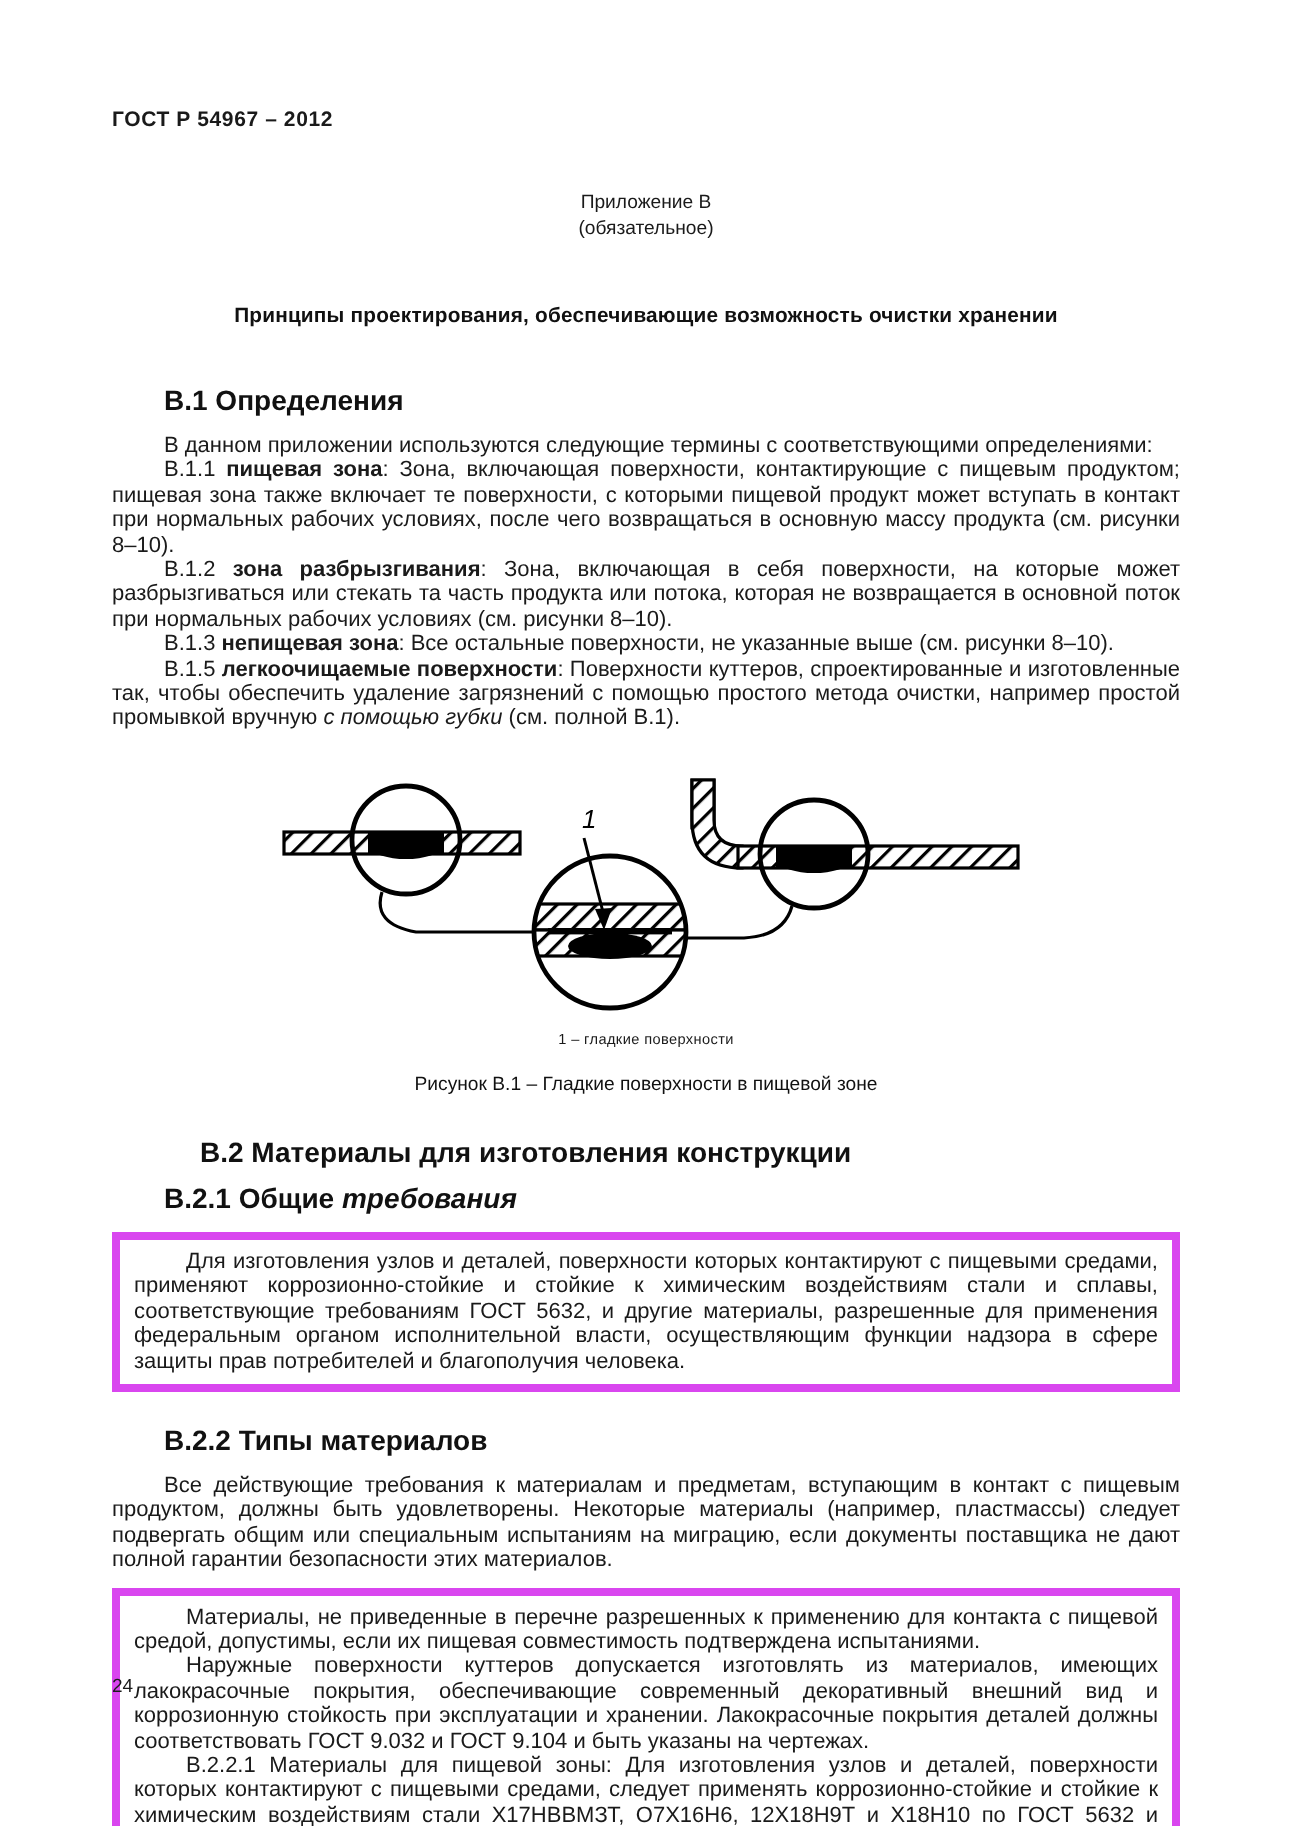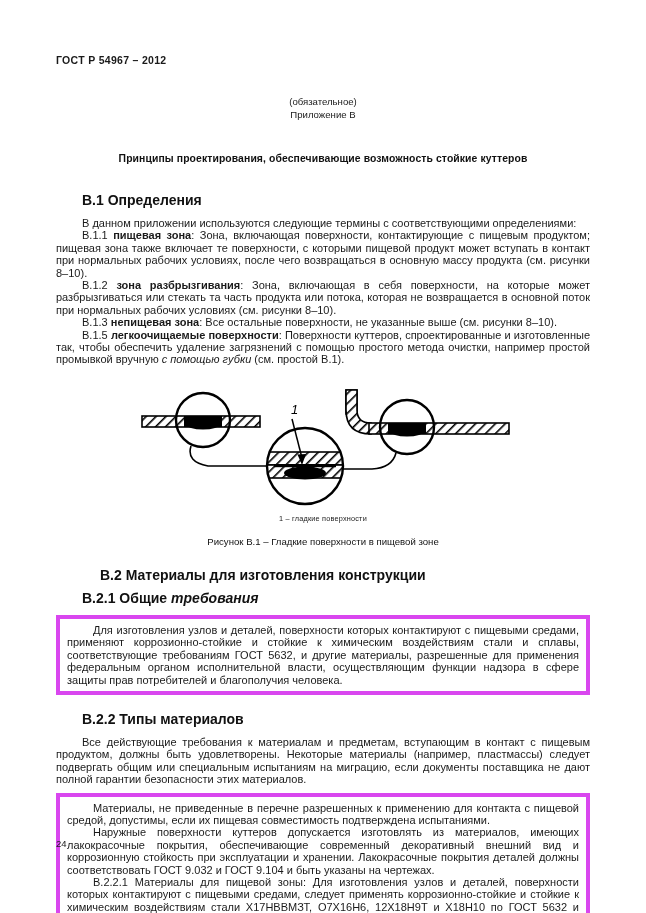--- a/index.html
+++ b/index.html
@@ -122,39 +122,39 @@
 </head>
 <body>
 
 <div class="page">
 
   <div class="content">
 
     <div class="doc-header">ГОСТ Р  54967 – 2012</div>
 
     <div class="annex-block">
+      <div>Приложение В</div>
       <div>(обязательное)</div>
-      <div>Приложение В</div>
-    </div>
-
-    <div class="annex-heading">Принципы проектирования, обеспечивающие возможность стойкие куттеров</div>
+    </div>
+
+    <div class="annex-heading">Принципы проектирования, обеспечивающие возможность очистки хранении</div>
 
     <h3 class="sec">В.1 Определения</h3>
 
     <div class="para-group">
       <p class="body ind">В данном приложении используются следующие термины с соответствующими определениями:</p>
 
       <p class="body ind"><span>В.1.1</span> <b>пищевая зона</b><span>: Зона, включающая поверхности, контактирующие с пищевым продуктом; пищевая зона также включает те поверхности, с которыми пищевой продукт может вступать в контакт при нормальных рабочих условиях, после чего возвращаться в основную массу продукта (см. рисунки 8–10).</span></p>
 
       <p class="body ind"><span>В.1.2</span> <b>зона разбрызгивания</b><span>: Зона, включающая в себя поверхности, на которые может разбрызгиваться или стекать та часть продукта или потока, которая не возвращается в основной поток при нормальных рабочих условиях (см. рисунки 8–10).</span></p>
 
       <p class="body ind"><span>В.1.3</span> <b>непищевая зона</b><span>: Все остальные поверхности, не указанные выше (см. рисунки 8–10).</span></p>
 
 
-      <p class="body ind"><span>В.1.5</span> <b>легкоочищаемые поверхности</b><span>: Поверхности куттеров, спроектированные и изготовленные так, чтобы обеспечить удаление загрязнений с помощью простого метода очистки, например простой промывкой вручную </span><i>с помощью губки</i><span> (см. простой В.1).</span></p>
+      <p class="body ind"><span>В.1.5</span> <b>легкоочищаемые поверхности</b><span>: Поверхности куттеров, спроектированные и изготовленные так, чтобы обеспечить удаление загрязнений с помощью простого метода очистки, например простой промывкой вручную </span><i>с помощью губки</i><span> (см. полной В.1).</span></p>
     </div>
 
     <div class="figure">
       <svg width="398" height="118" viewBox="0 0 398 118">
         <defs>
           <pattern id="hatch" width="7" height="7" patternTransform="rotate(45)" patternUnits="userSpaceOnUse">
             <rect width="7" height="7" fill="#ffffff"></rect>
             <line x1="0" y1="0" x2="0" y2="7" stroke="#000000" stroke-width="3.2"></line>
           </pattern>
           <clipPath id="clipLeftCircle">

